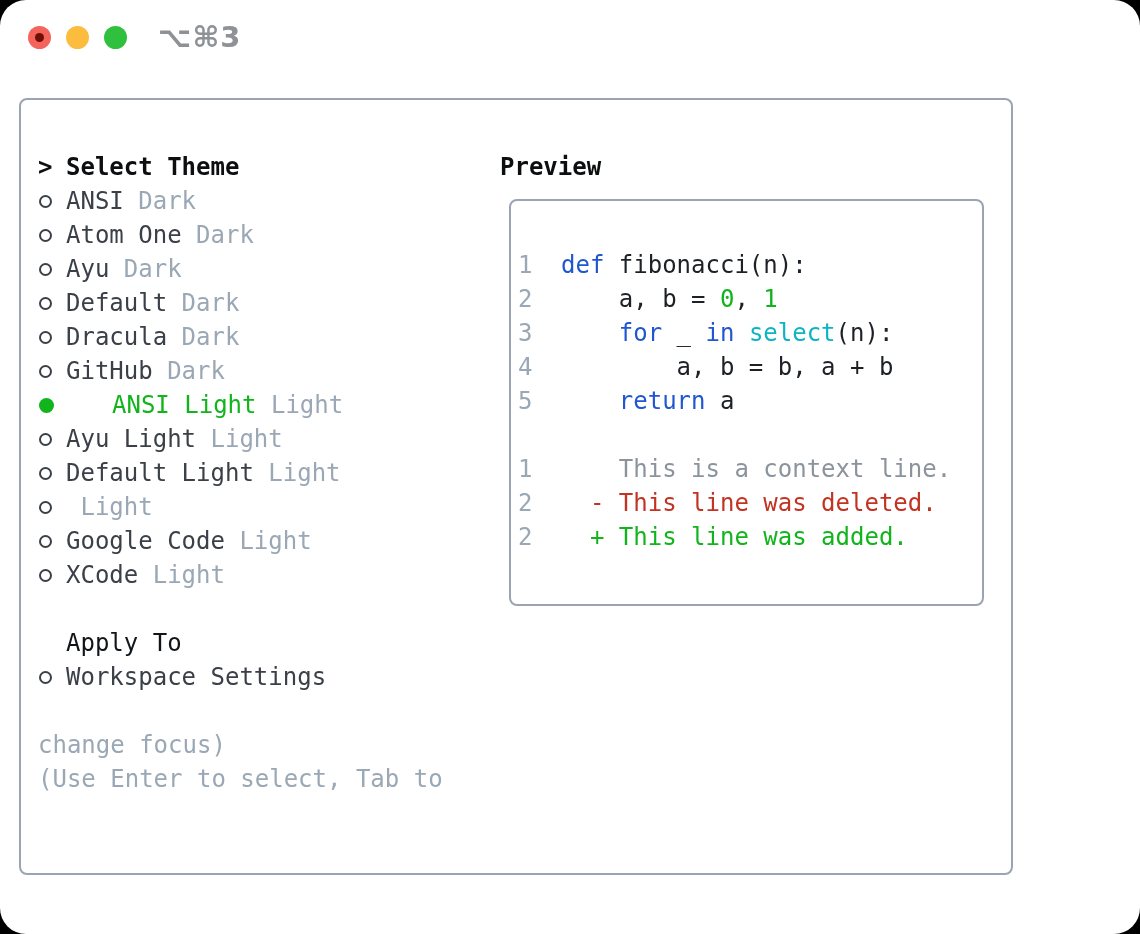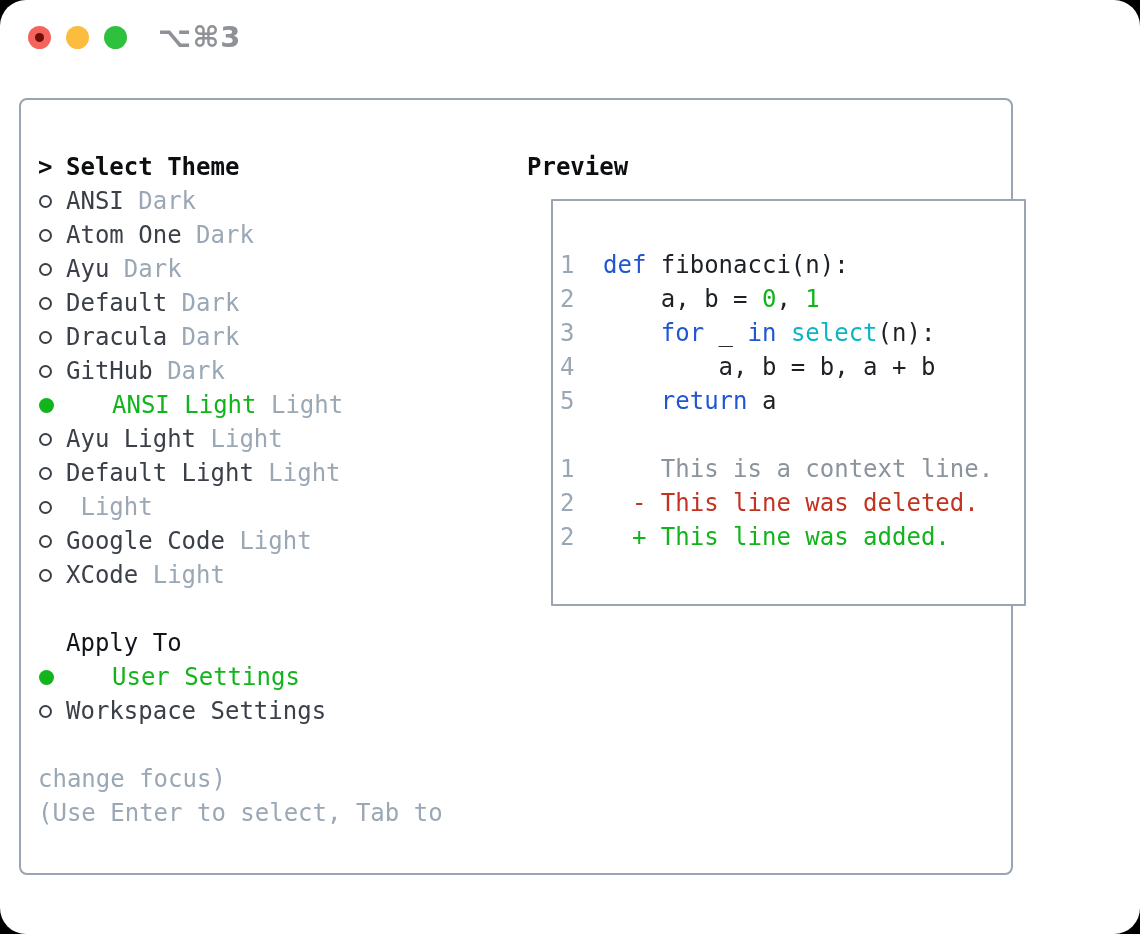--- a/index.html
+++ b/index.html
@@ -45,26 +45,26 @@
   .radio.sel{border:none;background:var(--selection);width:15px;height:15px;}
   .caret{font-weight:bold;color:var(--title);font-size:24px;}
   .hdr{font-weight:bold;color:var(--title);}
   .tname{color:var(--item);text-align:right;}
   .tname.sel{color:var(--selection);margin-left:46px;}
   .variant{color:var(--muted);}
   .spacer{height:34px;}
   .help{color:var(--muted);}
   
   .preview-title{
-    position:absolute;left:506px;top:50px;height:34px;line-height:34px;
+    position:absolute;left:479px;top:50px;height:34px;line-height:34px;
     font-size:24px;font-weight:bold;color:var(--title);
   }
   .preview-box{
     position:absolute;left:488px;top:99px;width:471px;height:403px;
-    border:2px solid var(--border);border-radius:1px;background:#fff;margin-left:42px;
+    border:2px solid var(--border);border-radius:8px;background:#fff;
   }
   .code-area{position:absolute;left:7px;top:47px;right:0;}
   .cline{height:34px;line-height:34px;font-size:24px;white-space:pre;}
   .lnum{display:inline-block;width:43px;color:var(--muted);}
   .c-fg{color:var(--fg);}
   .c-keyword{color:var(--keyword);}
   .c-literal{color:var(--literal);}
   .c-function{color:var(--function);}
   .c-context{color:var(--context);}
   .c-deleted{color:var(--deleted);}
@@ -102,21 +102,20 @@
           <div class="row"><span class="icon-cell"><span class="radio"></span></span><span class="variant"> Light</span></div>
           <div class="row"><span class="icon-cell"><span class="radio"></span></span><span class="tname">Google Code</span><span class="variant"> Light</span></div>
           <div class="row"><span class="icon-cell"><span class="radio"></span></span><span class="tname">XCode</span><span class="variant"> Light</span></div>
         </div>
       <div class="spacer"></div>
       <div class="row">
         <span class="icon-cell"></span>
         <span class="hdr" style="font-weight:normal;color:#111418;">Apply To</span>
       </div>
       <div id="apply-list">
-          <div class="row"><span class="icon-cell"><span class="radio sel"></span></span><span class="tname sel">User Settings</span></div>
           <div class="row"><span class="icon-cell"><span class="radio"></span></span><span class="tname">Workspace Settings</span></div>
         </div>
       <div class="spacer"></div>
       <div class="row help">change focus)</div>
       <div class="row help">(Use Enter to select, Tab to</div>
     </div>
 
     <div class="preview-title">Preview</div>
 
     <div class="preview-box">

